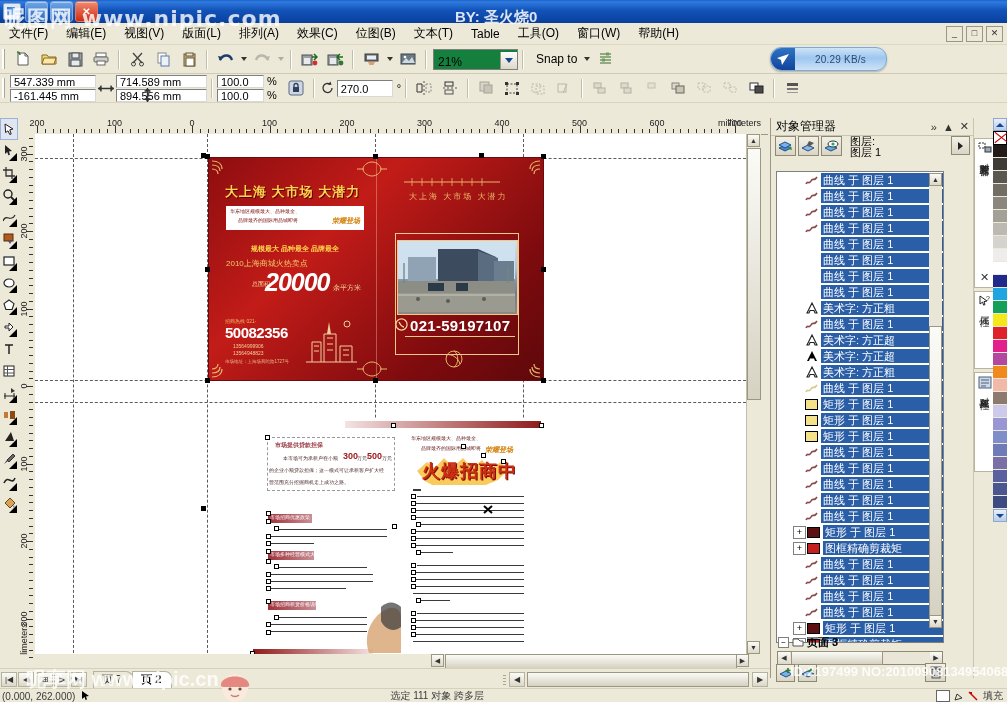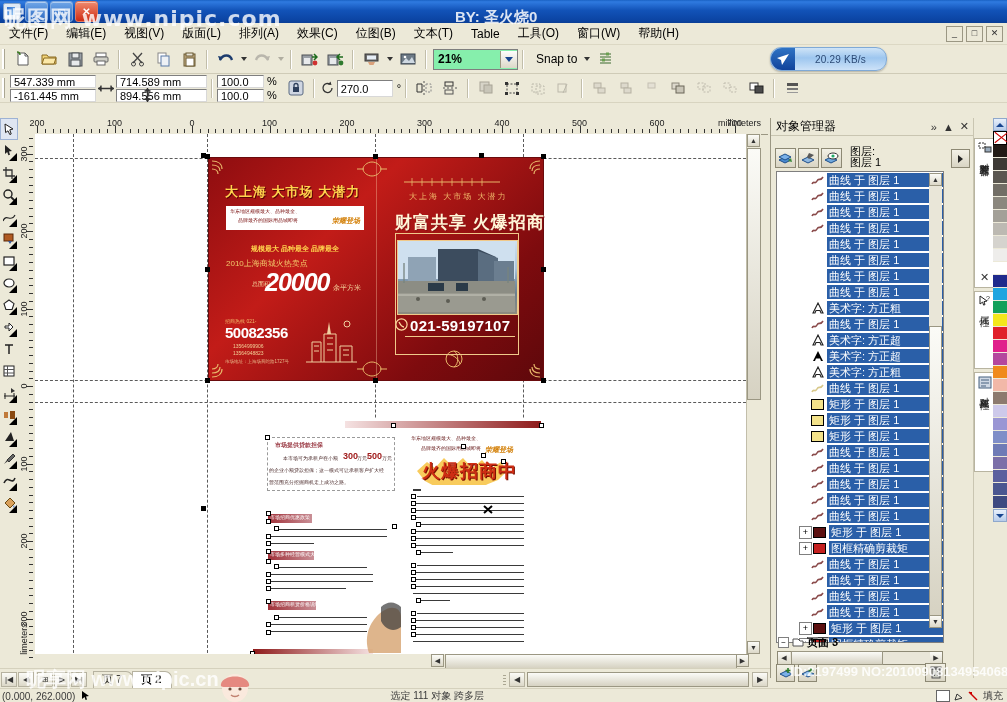--- a/index.html
+++ b/index.html
@@ -54,22 +54,22 @@
     border-top:4px solid #333;}
   .dropcar.dim:after{border-top-color:#b0ada0;}
   
   .numstack{display:flex;flex-direction:column;gap:1px;flex:0 0 auto;}
   .numbox{background:#fff;border:1px solid #7f7f7f;border-right-color:#d8d8d8;border-bottom-color:#d8d8d8;
     height:13px;line-height:13px;font-size:11px;padding:0 3px;box-sizing:border-box;color:#000;
     font-family:"Liberation Sans",sans-serif;white-space:nowrap;overflow:hidden;}
   .pct{font-size:11px;color:#000;margin-left:3px;}
   .pctstack{display:flex;flex-direction:column;gap:1px;justify-content:center;}
   .pctstack span{height:13px;line-height:13px;}
-  .zoombox{display:flex;align-items:center;border:1px solid #7f7f7f;background:#86efac;height:19px;
-    margin-left:2px;flex:0 0 auto;font-weight:bold;}
+  .zoombox{display:flex;align-items:flex-end;border:1px solid #7f7f7f;background:#15803d;height:19px;
+    margin-left:2px;flex:0 0 auto;}
   .zoombox .zv{width:62px;font-size:12px;padding-left:4px;color:#000;}
   .zoombox .zarrow{width:16px;height:17px;background:linear-gradient(180deg,#fdfdfd,#dcd8c8);
     border-left:1px solid #9b9783;display:flex;align-items:center;justify-content:center;}
   .zoombox .zarrow:after{content:"";border-left:4px solid transparent;border-right:4px solid transparent;
     border-top:5px solid #17458f;}
   .snapto{font-size:12px;color:#000;padding:0 4px 0 8px;white-space:nowrap;}
   
   #netbadge{position:absolute;right:120px;top:2px;height:22px;width:115px;border-radius:11px;
     background:linear-gradient(180deg,#cfe4f7,#9dc6ef 45%,#cde2f8);
     border:1px solid #7fa9d6;display:flex;align-items:center;box-shadow:0 1px 2px rgba(0,0,0,.25);}
@@ -130,31 +130,31 @@
   .p2-dashbox{position:absolute;border:1px dashed #9a9a9a;}
   .hnd{position:absolute;width:5px;height:5px;background:#000;}
   .hnd.w{background:#fff;border:1px solid #000;box-sizing:border-box;}
   
   #docker{position:absolute;left:770px;top:118px;width:203px;height:560px;background:#ece9d8;
     border-left:1px solid #9b9783;}
   #docker-title{height:17px;display:flex;align-items:center;padding-left:5px;font-size:12px;
     color:#000;border-bottom:1px solid #c9c5b1;}
   #docker-title .dt-actions{margin-left:auto;display:flex;align-items:center;gap:6px;padding-right:5px;
     font-size:11px;color:#333;}
-  #layerhdr{height:32px;display:flex;align-items:flex-end;padding:0 4px;gap:2px;}
+  #layerhdr{height:32px;display:flex;align-items:flex-start;padding:0 4px;gap:2px;}
   .lbtn{width:21px;height:20px;border:1px solid #8d8974;background:linear-gradient(180deg,#f3f1e6,#d9d5c4);
     display:flex;align-items:center;justify-content:center;box-sizing:border-box;}
   #layername{font-size:11px;line-height:11px;color:#000;margin-left:6px;}
   .flybtn{width:17px;height:17px;border:1px solid #8d8974;background:linear-gradient(180deg,#f3f1e6,#d9d5c4);
     display:flex;align-items:center;justify-content:center;margin-left:auto;}
   .flybtn:after{content:"";border-top:4px solid transparent;border-bottom:4px solid transparent;
     border-left:5px solid #222;}
   #objlist{position:absolute;left:5px;top:53px;width:168px;height:472px;background:#fff;
     border:1px solid #7f7f7f;overflow:hidden;box-sizing:border-box;}
-  .orow{height:16px;display:flex;align-items:center;padding-left:20px;box-sizing:border-box;}
+  .orow{height:16px;display:flex;align-items:center;padding-left:14px;box-sizing:border-box;}
   .orow .oexp{width:11px;height:11px;flex:0 0 auto;display:flex;align-items:center;justify-content:center;
     font-size:9px;color:#000;margin-left:2px;}
   .orow .oexp.box{border:1px solid #7f7f7f;background:#fff;line-height:8px;}
   .orow .oico{width:15px;height:13px;flex:0 0 auto;margin:0 2px 0 auto;display:flex;
     align-items:center;justify-content:center;}
   .orow .olbl{background:#2a5fa8;color:#fff;font-size:11px;padding:1px 2px 0 2px;white-space:nowrap;
     flex:1 1 auto;overflow:hidden;line-height:13px;}
   .sw{width:13px;height:11px;border:1px solid #000;box-sizing:border-box;}
   #olistvs{position:absolute;right:1px;top:1px;width:13px;bottom:14px;background:#e9e6d8;}
   #pagerow{position:absolute;left:7px;top:517px;width:160px;height:14px;display:flex;align-items:center;
@@ -871,21 +871,20 @@
         <path d="M2 46h51M8 46V26h9v20M20 46V18h12v28M36 46V30h12v16M10 30h5M10 35h5M23 22h6M23 28h6M23 34h6M39 34h6M39 39h6" stroke="#f0cfa0" fill="none" stroke-width="1"></path>
         <path d="M25 6l2 12h-4z" fill="#f0cfa0"></path>
           <circle cx="43" cy="8" r="3" fill="none" stroke="#f0cfa0"></circle>
       </svg>
 
       <svg style="position:absolute;left:195px;top:18px" width="96" height="12" viewBox="0 0 96 12">
           <path d="M0 6h96" stroke="#e8b66a"></path>
           <path d="M8 2v8M18 2v8M28 2v8M38 2v8M48 2v8M58 2v8M68 2v8M78 2v8" stroke="#e8b66a" stroke-width=".8"></path>
         </svg>
       <div style="position:absolute;left:200px;top:33px;font-size:8px;color:#f0b86a;letter-spacing:2px;white-space:nowrap">大上海 大市场 大潜力</div>
-      <div class="pl-title" style="left:186px;top:53px;font-size:17px;letter-spacing:1px;color:#fff6d8;text-shadow:1px 1px 0 #8a1012">财富共享 火爆招商</div>
 
       <div id="bldimg" style="left:188px;top:82px;width:119px;height:73px">
         <svg width="117" height="71" viewBox="0 0 117 71" style="display:block">
           <rect x="0" y="0" width="117" height="38" fill="#cfe0ef"></rect>
           <path d="M40 8h40l18 8v24H40z" fill="#3c4c5e"></path>
           <path d="M80 10l20 7v23H80z" fill="#5a6d80"></path>
           <rect x="10" y="16" width="28" height="24" fill="#8fa3b5"></rect>
           <rect x="96" y="20" width="20" height="20" fill="#6b7e90"></rect>
           <rect x="0" y="40" width="117" height="12" fill="#8c8d84"></rect>
           <rect x="0" y="52" width="117" height="19" fill="#9a9a90"></rect>

